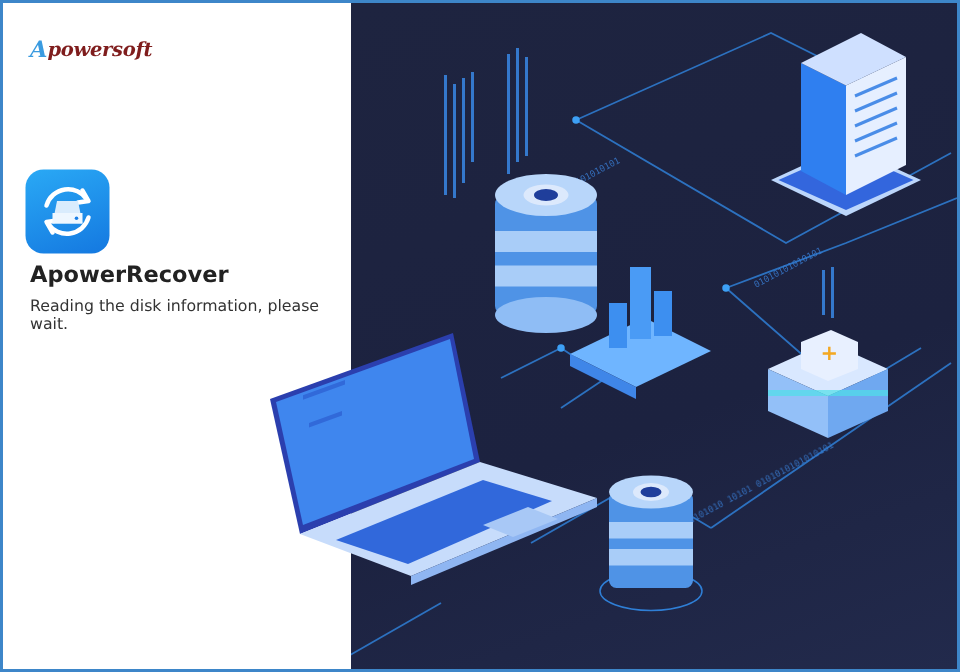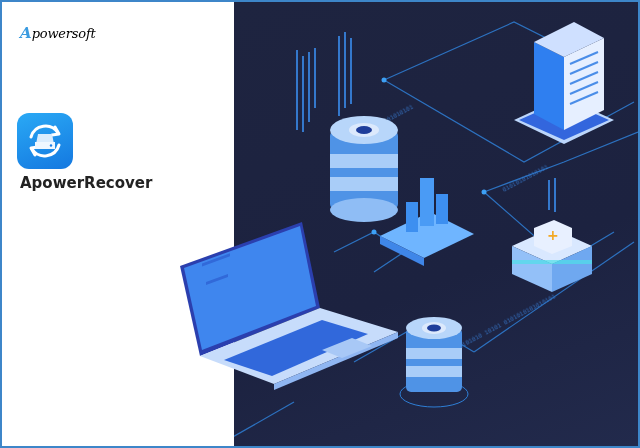--- a/index.html
+++ b/index.html
@@ -1,20 +1,20 @@
 <!DOCTYPE html>
 <html><head>
 <meta charset="utf-8">
 <style>
   html, body { margin:0; padding:0; }
   body { width:640px; height:448px; overflow:hidden; background:#fff; font-family:"DejaVu Sans", sans-serif; }
   .window { position:absolute; left:0; top:0; width:636px; height:444px; border:2px solid #3d86c9; background:#fff; overflow:hidden; }
   .left { position:absolute; left:0; top:0; width:232px; height:444px; background:#fff; }
   .logo { position:absolute; left:18px; top:22px; display:flex; align-items:center; }
-  .logo-text { font-family:"DejaVu Serif", serif; font-style:italic; font-weight:normal; font-size:13px; color:#000000; letter-spacing:-0.2px;text-align:right; }
+  .logo-text { font-family:"DejaVu Serif", serif; font-style:italic; font-weight:bold; font-size:13px; color:#7f1d1d; letter-spacing:-0.2px;text-align:right; }
   .logo-a { font-family:"DejaVu Serif", serif; font-style:italic; font-weight:bold; font-size:15px; color:#3a9be0; }
   .app-icon { position:absolute; left:15px; top:111px; width:56px; height:56px; border-radius:12px; background:linear-gradient(160deg,#2aa9f5,#1478e0); }
   .app-title { position:absolute; left:18px; top:172px; font-size:15px; font-weight:bold; color:#222; }
   .status { position:absolute; left:18px; top:196px; font-size:10.5px; color:#333; }
   .right { position:absolute; left:232px; top:0; width:404px; height:444px; background:linear-gradient(160deg,#1e2440 0%,#1c2240 60%,#222a4c 100%); overflow:hidden; }
   svg.illus { position:absolute; left:0; top:0; }
 </style>
 </head>
 <body>
 
@@ -29,20 +29,21 @@
         <path d="M14 24 A15 15 0 0 1 41 20" fill="none" stroke="#fff" stroke-width="3" stroke-linecap="round"></path>
         <path d="M38 14 L42 21 L35 22" fill="none" stroke="#fff" stroke-width="3" stroke-linecap="round" stroke-linejoin="round"></path>
         <path d="M42 32 A15 15 0 0 1 15 36" fill="none" stroke="#fff" stroke-width="3" stroke-linecap="round"></path>
         <path d="M18 42 L14 35 L21 34" fill="none" stroke="#fff" stroke-width="3" stroke-linecap="round" stroke-linejoin="round"></path>
         <path d="M21 21 L35 21 L38 36 L18 36 Z" fill="#d9ecfd"></path>
         <rect x="18" y="29" width="20" height="7" fill="#eef7ff"></rect>
         <circle cx="34" cy="32.5" r="1.2" fill="#1b7fe6"></circle>
       </svg>
     </div>
     <div class="app-title">ApowerRecover</div>
+    <div class="status">Reading the disk information, please wait.</div>
   </div>
 
   <div class="right">
     <svg class="illus" width="404" height="444" viewBox="0 0 404 444">
 
       <g fill="none" stroke="#2f7fd6" stroke-width="1.2" opacity="0.85">
         <path d="M150 78 L280 20 L360 60"></path>
         <path d="M150 78 L290 160 L400 100"></path>
         <path d="M250 190 L330 160 L404 130"></path>
         <path d="M250 190 L330 260 L380 230"></path>

